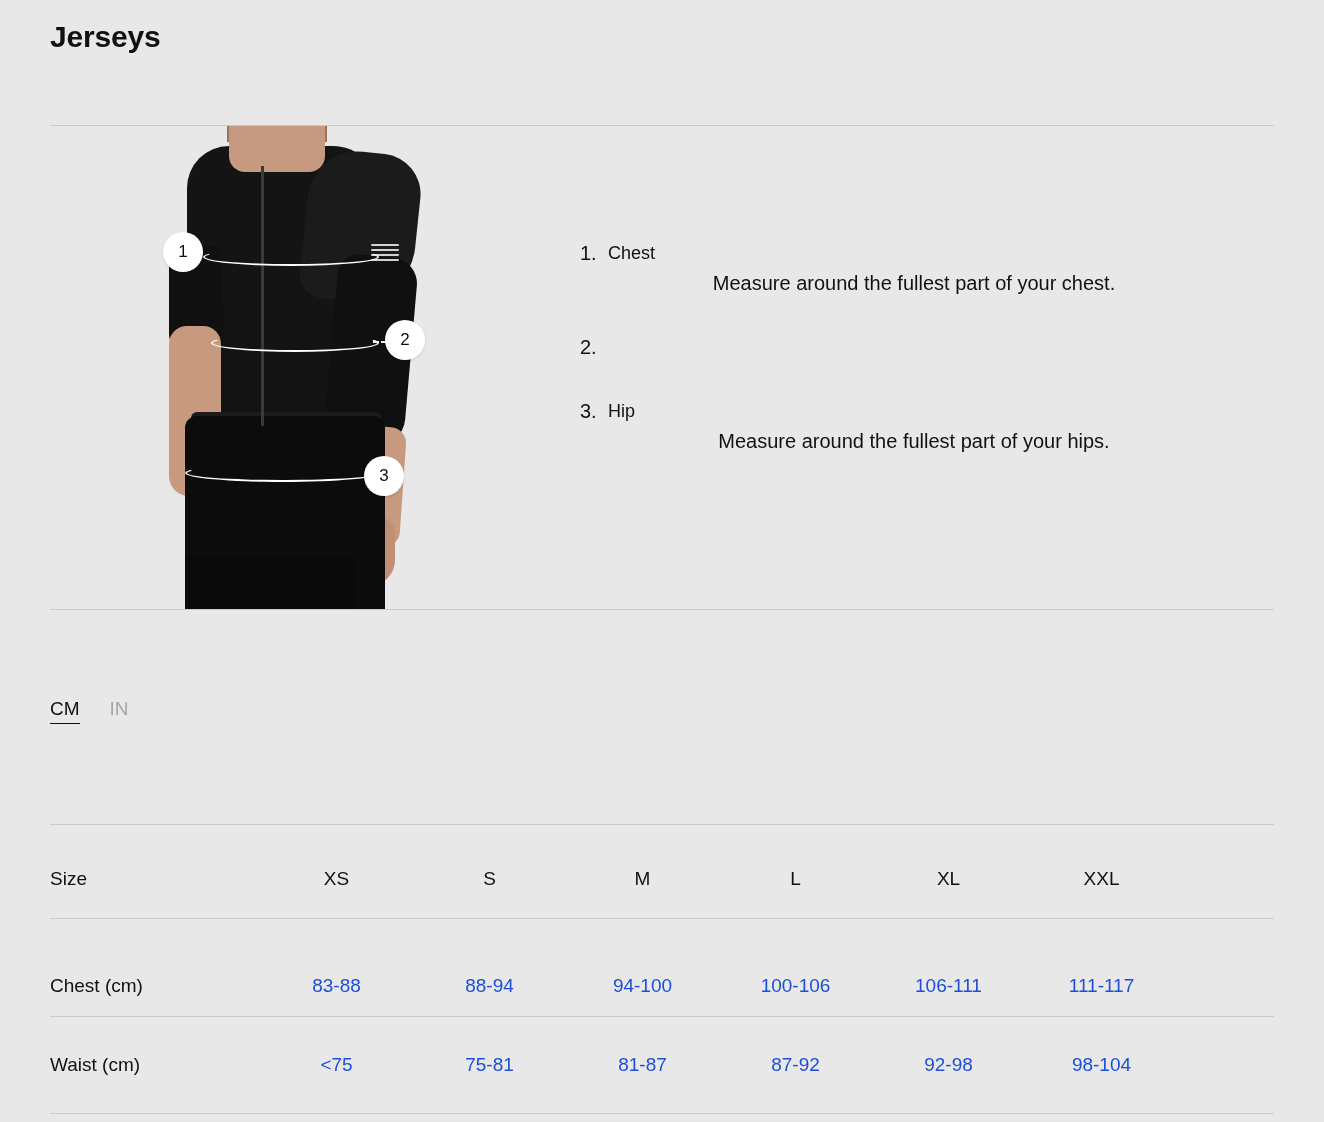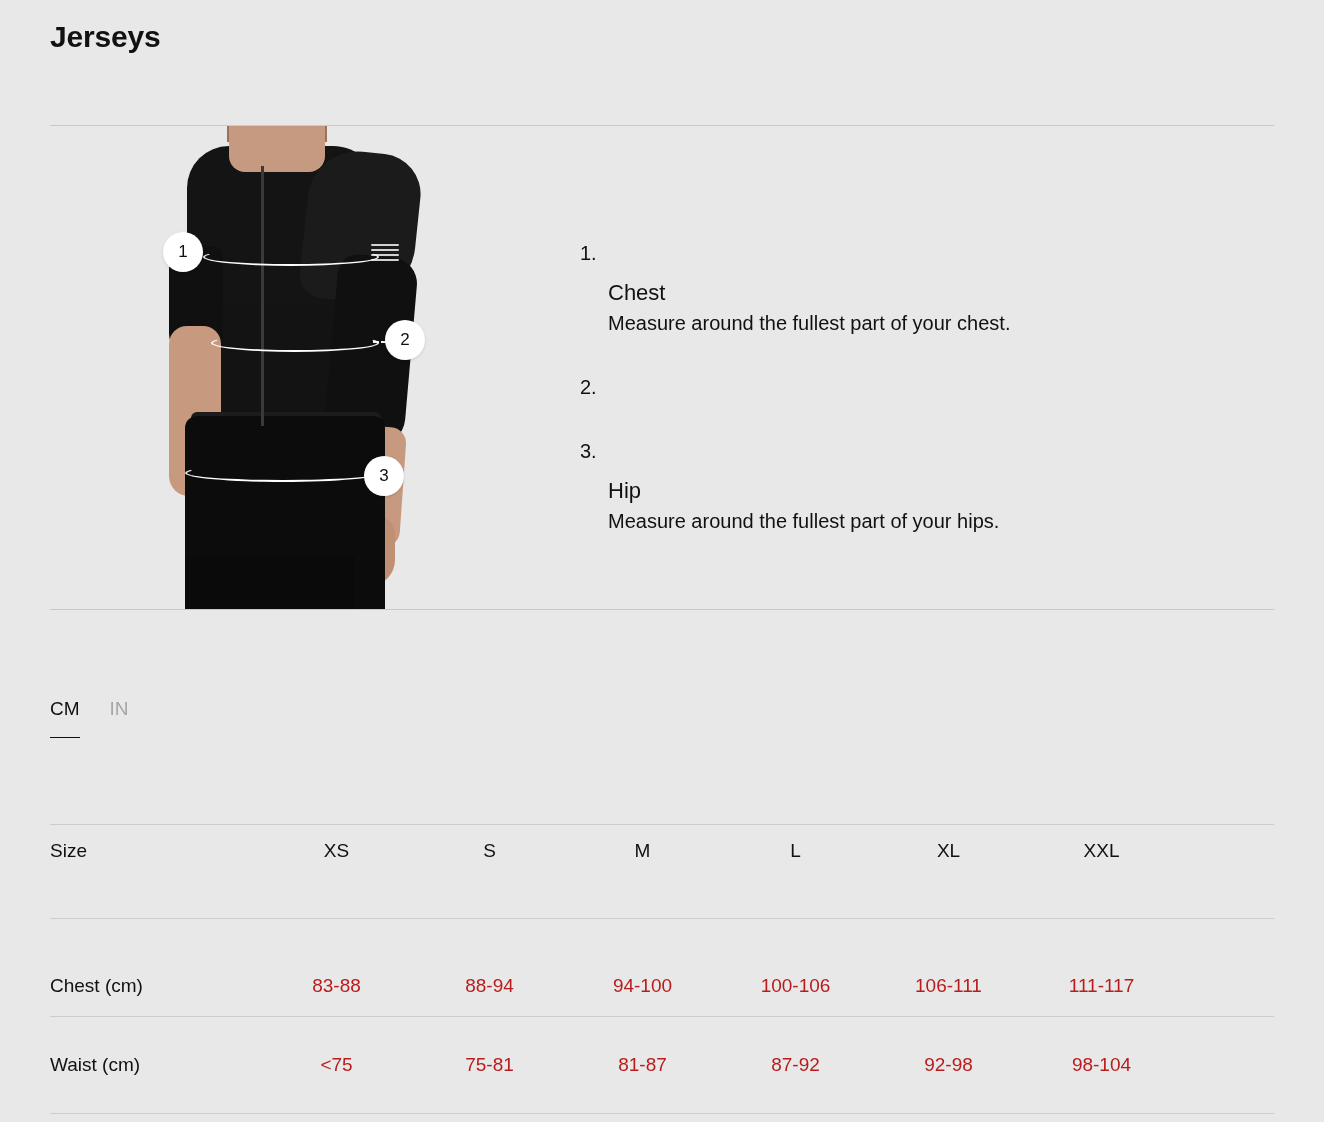--- a/index.html
+++ b/index.html
@@ -248,79 +248,79 @@
   }
   .instr-num {
     width: 28px;
     flex: 0 0 28px;
     font-size: 20px;
     line-height: 30px;
     color: #111;
   }
   .instr-body { flex: 1; }
   .instr-label {
-    font-size: 22px;
+    font-size: 18px;
     line-height: 30px;
     color: #111;
-    margin-top: 40px;
   }
   .instr-desc {
     font-size: 20px;
     line-height: 30px;
     color: #111;
+    text-align: center;
   }
 
   
   .units {
     position: absolute;
     left: 50px;
     top: 698px;
     display: flex;
     align-items: baseline;
     gap: 30px;
   }
   .unit {
     font-size: 19px;
     color: #a6a6a6;
     cursor: pointer;
-    padding-bottom: 17px;
+    padding-bottom: 3px;
   }
   .unit.active {
     color: #111;
     border-bottom: 1.5px solid #111;
   }
 
   
   .table {
     position: absolute;
     left: 50px;
     top: 840px;
     width: 1224px;
   }
   .trow {
     display: flex;
     align-items: flex-end;
     height: 79px;
   }
-  .trow.head { height: 78px; align-items: flex-start; }
+  .trow.head { height: 78px; align-items: center; }
   .cell-label {
     width: 210px;
     flex: 0 0 210px;
     font-size: 19px;
     color: #111;
   }
   .cell {
     width: 153px;
     flex: 0 0 153px;
     font-size: 19px;
     color: #111;
     text-align: center;
   }
   .cell.val {
-    color: #b91c1c;
+    color: #1d4ed8;
   }
 </style>
 </head>
 <body>
 
 <div class="page">
 
   <div class="title">Jerseys</div>
 
   <div class="rule rule-top"></div>

